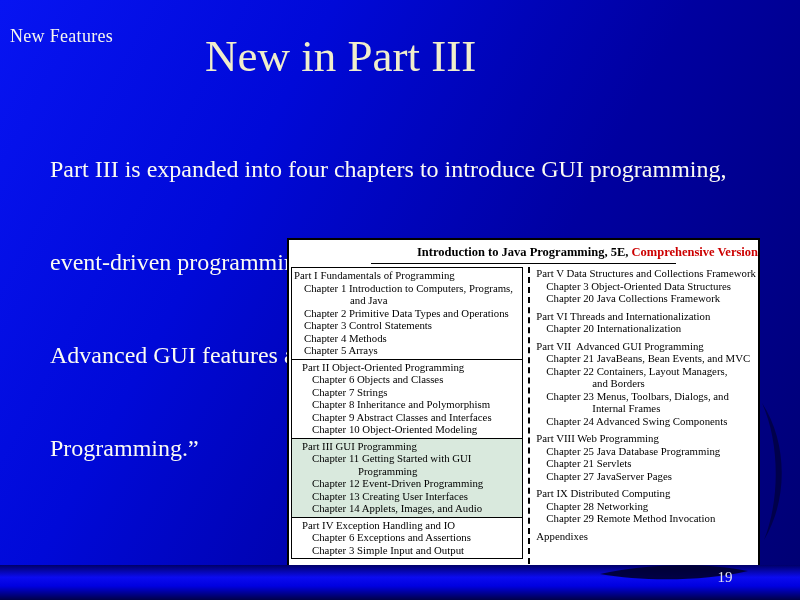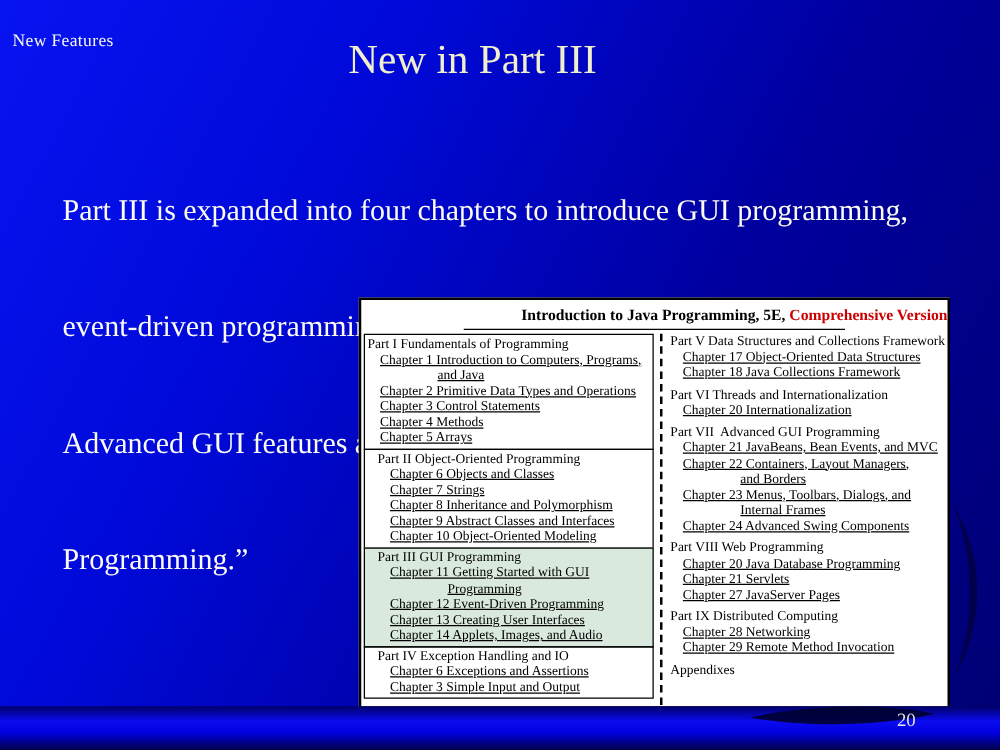--- a/index.html
+++ b/index.html
@@ -3,25 +3,25 @@
 <meta charset="utf-8">
 <style>
   html,body { margin:0; padding:0; }
   .slide {
     position:relative; width:800px; height:600px; overflow:hidden;
     background: linear-gradient(118deg, #0714f2 0%, #0009d8 30%, #0000a0 62%, #000072 100%);
     font-family:"Liberation Serif","DejaVu Serif",serif;
   }
   .corner-label {
     position:absolute; left:10px; top:26px;
-    color:#f6f6ee; font-size:14px; letter-spacing:0.3px;
+    color:#f6f6ee; font-size:18px; letter-spacing:0.3px;
   }
   .slide-title {
-    position:absolute; left:218px; top:30px; width:320px; text-align:center;
-    color:var(--title_cream,#f0eecb); font-size:33px;
+    position:absolute; left:205px; top:30px; width:320px; text-align:left;
+    color:var(--title_cream,#f0eecb); font-size:45px;
   }
   .body-text {
     position:absolute; left:33px; top:92px; width:760px;
     color:#fbfbf3; font-size:24px; line-height:31px; white-space:pre;margin-left:17px;
   }
   .panel {
     position:absolute; left:287px; top:238px; width:473px; height:329px;
     box-sizing:border-box; background:#ffffff; border:2px solid #000;
     color:#000; overflow:hidden;
   }
@@ -33,21 +33,21 @@
   .header-rule { width:305px; border:0; border-top:1px solid #000; margin:3px auto 3px auto; }
   .toc-columns { display:flex; padding:0 2px; height:297px; }
   .toc-left { width:268px; }
   .toc-right { flex:1; margin-left:5px; border-left:2px dashed #000; padding-left:6px; }
   .toc-section { font-size:10.8px; line-height:12.5px; white-space:pre; }
   .toc-left .toc-section.boxed { border:1px solid #000; padding:1px 2px 2px 2px; }
   .toc-left .toc-section.boxed + .toc-section.boxed { margin-top:-1px;padding-left:10px; }
   .toc-section.highlight { background:var(--highlight_green,#d9e9dd); }
   .toc-right .toc-section { margin-bottom:5px; }
   .part-title { }
-  .chapter { padding-left:10px;text-decoration:underline; }
+  .chapter { padding-left:10px; }
   .chapter.cont { padding-left:56px; }
   .bottom-bar {
     position:absolute; left:0; top:565px; width:800px; height:35px;
     background: linear-gradient(180deg, #000068 0%, #0b0bf0 35%, #0000e0 60%, #000048 100%);
   }
   .swoosh-svg { position:absolute; left:0; top:0; }
   .crescent-svg { position:absolute; left:750px; top:395px; }
   .page-number {
     position:absolute; left:705px; top:569px; width:40px; text-align:center;
     color:#e3e3ef; font-size:15px;
@@ -73,35 +73,35 @@
     <div class="panel-header"><span>Introduction to Java Programming, 5E, </span><span class="red">Comprehensive Version</span></div>
     <hr class="header-rule">
     <div class="toc-columns">
       <div class="toc-left" id="toc-left">
           <div class="toc-section boxed"><div class="part-title">Part I Fundamentals of Programming</div><div class="chapter">Chapter 1 Introduction to Computers, Programs,</div><div class="chapter cont">and Java</div><div class="chapter">Chapter 2 Primitive Data Types and Operations</div><div class="chapter">Chapter 3 Control Statements</div><div class="chapter">Chapter 4 Methods</div><div class="chapter">Chapter 5 Arrays</div></div>
           <div class="toc-section boxed"><div class="part-title">Part II Object-Oriented Programming</div><div class="chapter">Chapter 6 Objects and Classes</div><div class="chapter">Chapter 7 Strings</div><div class="chapter">Chapter 8 Inheritance and Polymorphism</div><div class="chapter">Chapter 9 Abstract Classes and Interfaces</div><div class="chapter">Chapter 10 Object-Oriented Modeling</div></div>
           <div class="toc-section boxed highlight"><div class="part-title">Part III GUI Programming</div><div class="chapter">Chapter 11 Getting Started with GUI</div><div class="chapter cont">Programming</div><div class="chapter">Chapter 12 Event-Driven Programming</div><div class="chapter">Chapter 13 Creating User Interfaces</div><div class="chapter">Chapter 14 Applets, Images, and Audio</div></div>
           <div class="toc-section boxed"><div class="part-title">Part IV Exception Handling and IO</div><div class="chapter">Chapter 6 Exceptions and Assertions</div><div class="chapter">Chapter 3 Simple Input and Output</div></div>
         </div>
       <div class="toc-right" id="toc-right">
-          <div class="toc-section"><div class="part-title">Part V Data Structures and Collections Framework</div><div class="chapter">Chapter 17 Object-Oriented Data Structures</div><div class="chapter">Chapter 18 Java Collections Framework</div></div>
+          <div class="toc-section"><div class="part-title">Part V Data Structures and Collections Framework</div><div class="chapter">Chapter 3 Object-Oriented Data Structures</div><div class="chapter">Chapter 20 Java Collections Framework</div></div>
           <div class="toc-section"><div class="part-title">Part VI Threads and Internationalization</div><div class="chapter">Chapter 20 Internationalization</div></div>
           <div class="toc-section"><div class="part-title">Part VII  Advanced GUI Programming</div><div class="chapter">Chapter 21 JavaBeans, Bean Events, and MVC</div><div class="chapter">Chapter 22 Containers, Layout Managers,</div><div class="chapter cont">and Borders</div><div class="chapter">Chapter 23 Menus, Toolbars, Dialogs, and</div><div class="chapter cont">Internal Frames</div><div class="chapter">Chapter 24 Advanced Swing Components</div></div>
-          <div class="toc-section"><div class="part-title">Part VIII Web Programming</div><div class="chapter">Chapter 20 Java Database Programming</div><div class="chapter">Chapter 21 Servlets</div><div class="chapter">Chapter 27 JavaServer Pages</div></div>
+          <div class="toc-section"><div class="part-title">Part VIII Web Programming</div><div class="chapter">Chapter 25 Java Database Programming</div><div class="chapter">Chapter 21 Servlets</div><div class="chapter">Chapter 27 JavaServer Pages</div></div>
           <div class="toc-section"><div class="part-title">Part IX Distributed Computing</div><div class="chapter">Chapter 28 Networking</div><div class="chapter">Chapter 29 Remote Method Invocation</div></div>
           <div class="toc-section"><div class="part-title">Appendixes</div></div>
         </div>
     </div>
   </div>
 
   <svg class="crescent-svg" width="50" height="160">
     <path d="M 12 8 C 38 48, 38 105, 14 145 C 30 105, 30 48, 12 8 Z" fill="#000046" opacity="0.9"></path>
   </svg>
 
   <div class="bottom-bar">
     <svg class="swoosh-svg" width="800" height="35">
       <path d="M 600 9 C 645 -1, 705 -3, 748 6 C 705 16, 645 17, 600 9 Z" fill="#000030" opacity="0.9"></path>
     </svg>
   </div>
 
-  <div class="page-number">20</div>
+  <div class="page-number">19</div>
 
 </div>
 
 </body></html>

